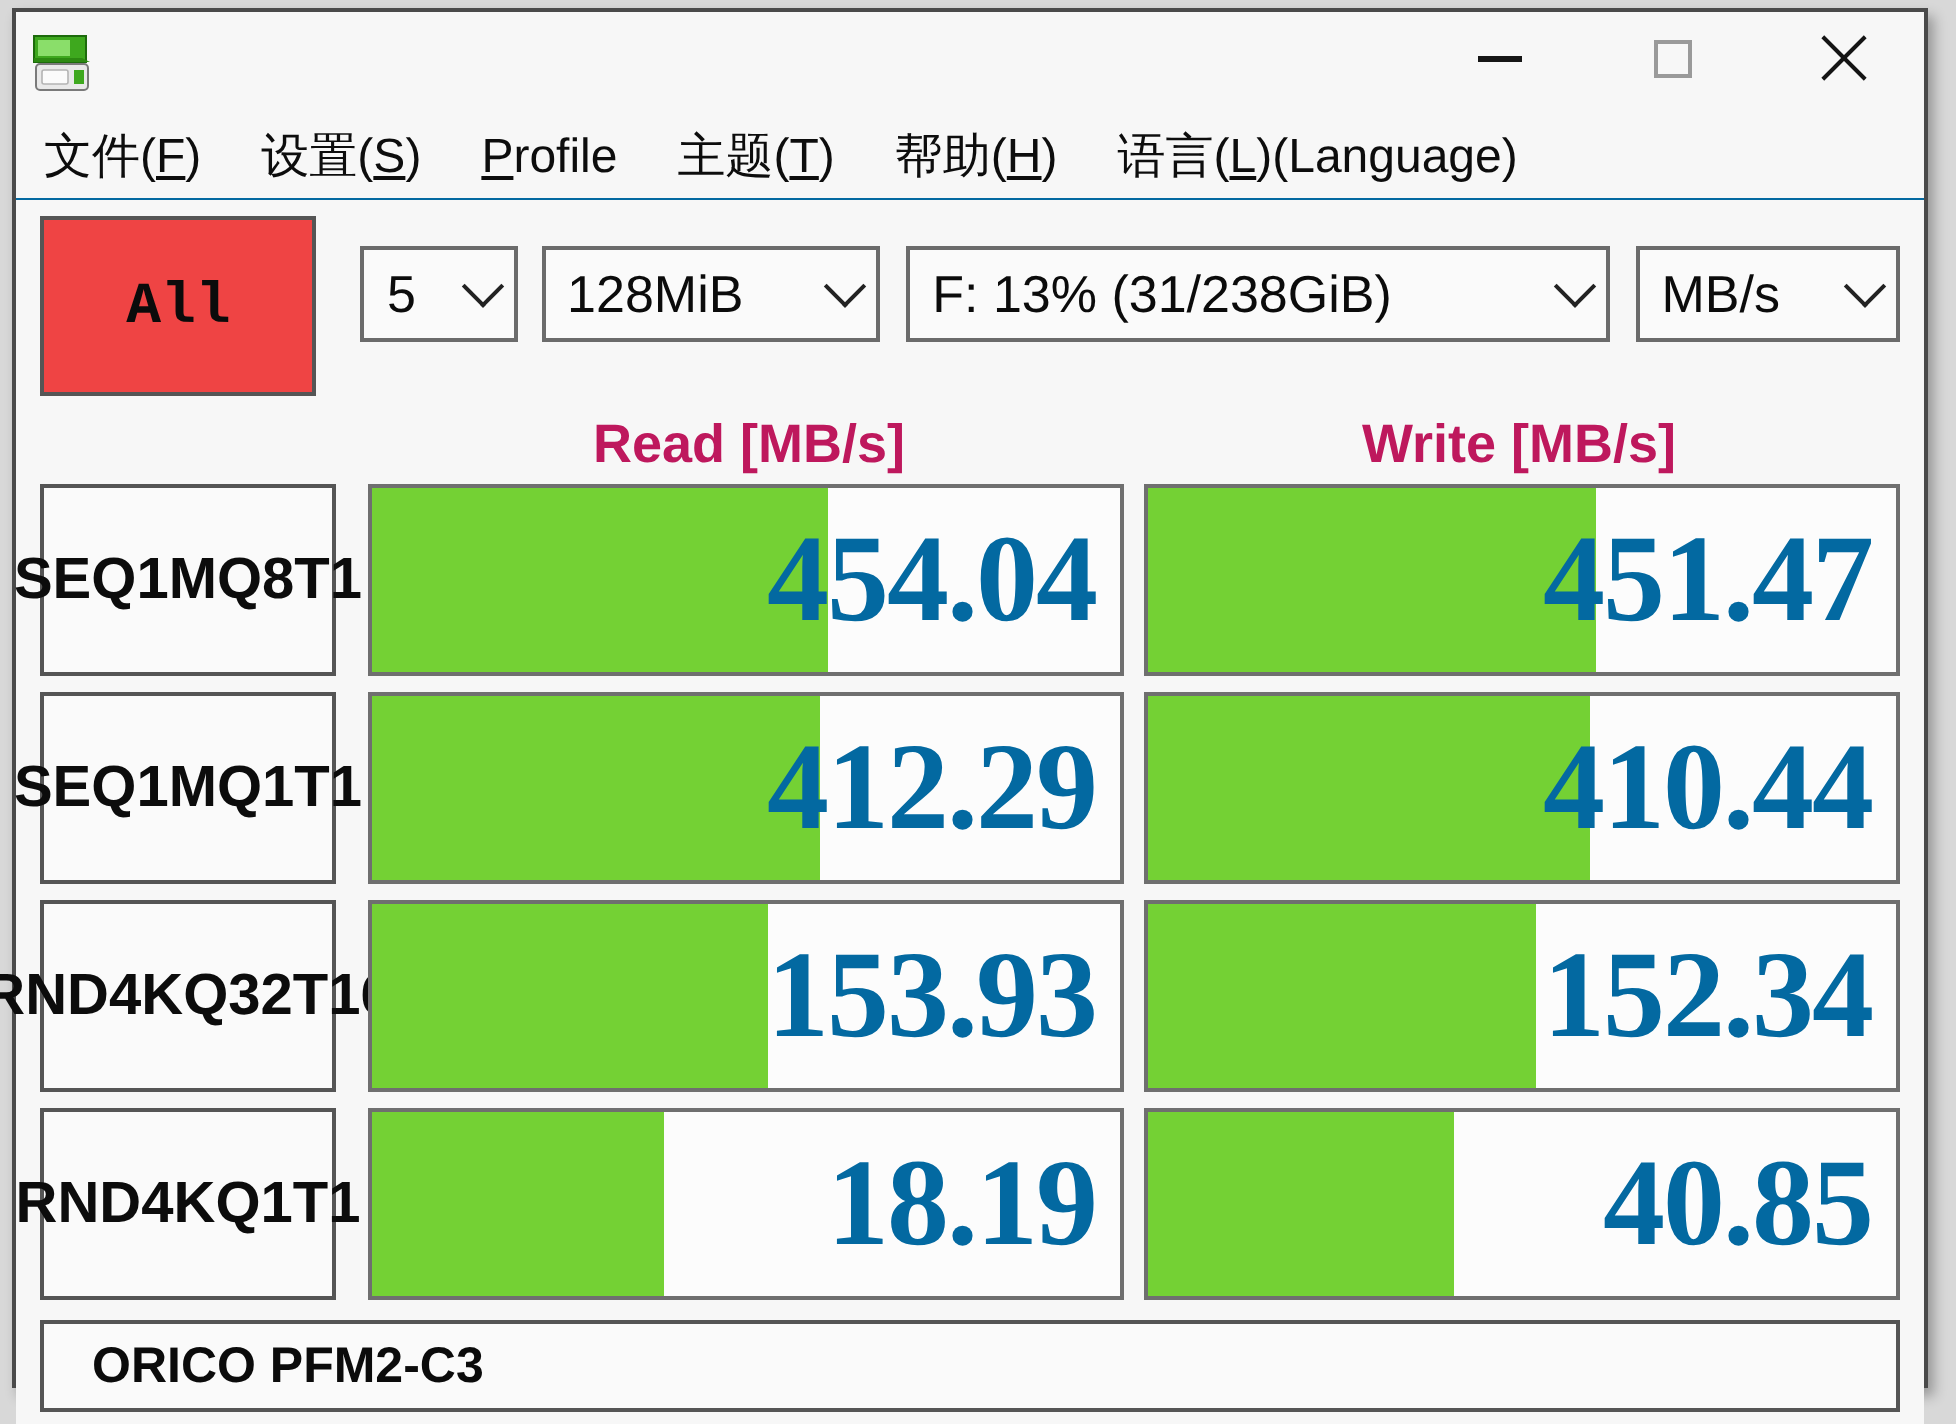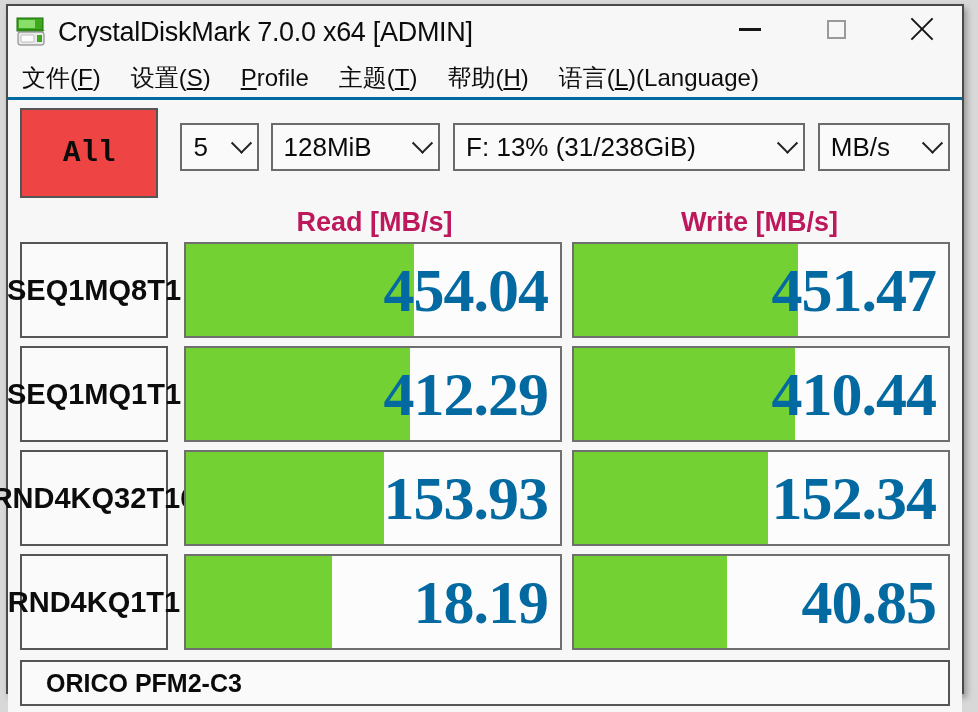--- a/index.html
+++ b/index.html
@@ -99,21 +99,21 @@
   .glyph-close::before { transform: rotate(45deg); }
   .glyph-close::after  { transform: rotate(-45deg); }
 
   
   #menu-bar {
     height: 42px;
     flex: 0 0 42px;
     display: flex;
     align-items: center;
     padding-left: 14px;
-    border-bottom: 3px solid #0369a1;
+    border-bottom: 1px solid #0369a1;
     background: #f7f7f7;
     box-sizing: border-box;
   }
   .menu-item {
     font-size: 24px;
     color: #0d0d0d;
     margin-right: 30px;
     white-space: nowrap;
     font-family: "Liberation Sans", sans-serif;
     line-height: 1;
@@ -283,21 +283,20 @@
     <div id="app-icon">
       <svg width="34" height="32" viewBox="0 0 34 32" xmlns="http://www.w3.org/2000/svg">
         <rect x="3" y="2" width="26" height="13" fill="#3ea81e" stroke="#1d6b0c" stroke-width="1"></rect>
         <rect x="5" y="4" width="16" height="8" fill="#8ade6a"></rect>
         <path d="M3 15 L31 15 L27 13 L3 13 Z" fill="#2d8a12"></path>
         <rect x="4" y="16" width="26" height="13" rx="2" fill="#e9e9e9" stroke="#7a7a7a" stroke-width="1"></rect>
         <rect x="7" y="19" width="13" height="7" rx="1" fill="#fbfbfb" stroke="#b4b4b4" stroke-width="0.8"></rect>
         <rect x="23" y="19" width="5" height="7" fill="#3ea81e"></rect>
       </svg>
     </div>
-    <div id="title-text">CrystalDiskMark 7.0.0 x64 [ADMIN]</div>
 
     <button class="win-btn" id="btn-minimize">
       <span class="glyph-min"></span>
     </button>
     <button class="win-btn" id="btn-maximize">
       <span class="glyph-max"></span>
     </button>
     <button class="win-btn" id="btn-close">
       <span class="glyph-close"></span>
     </button>

